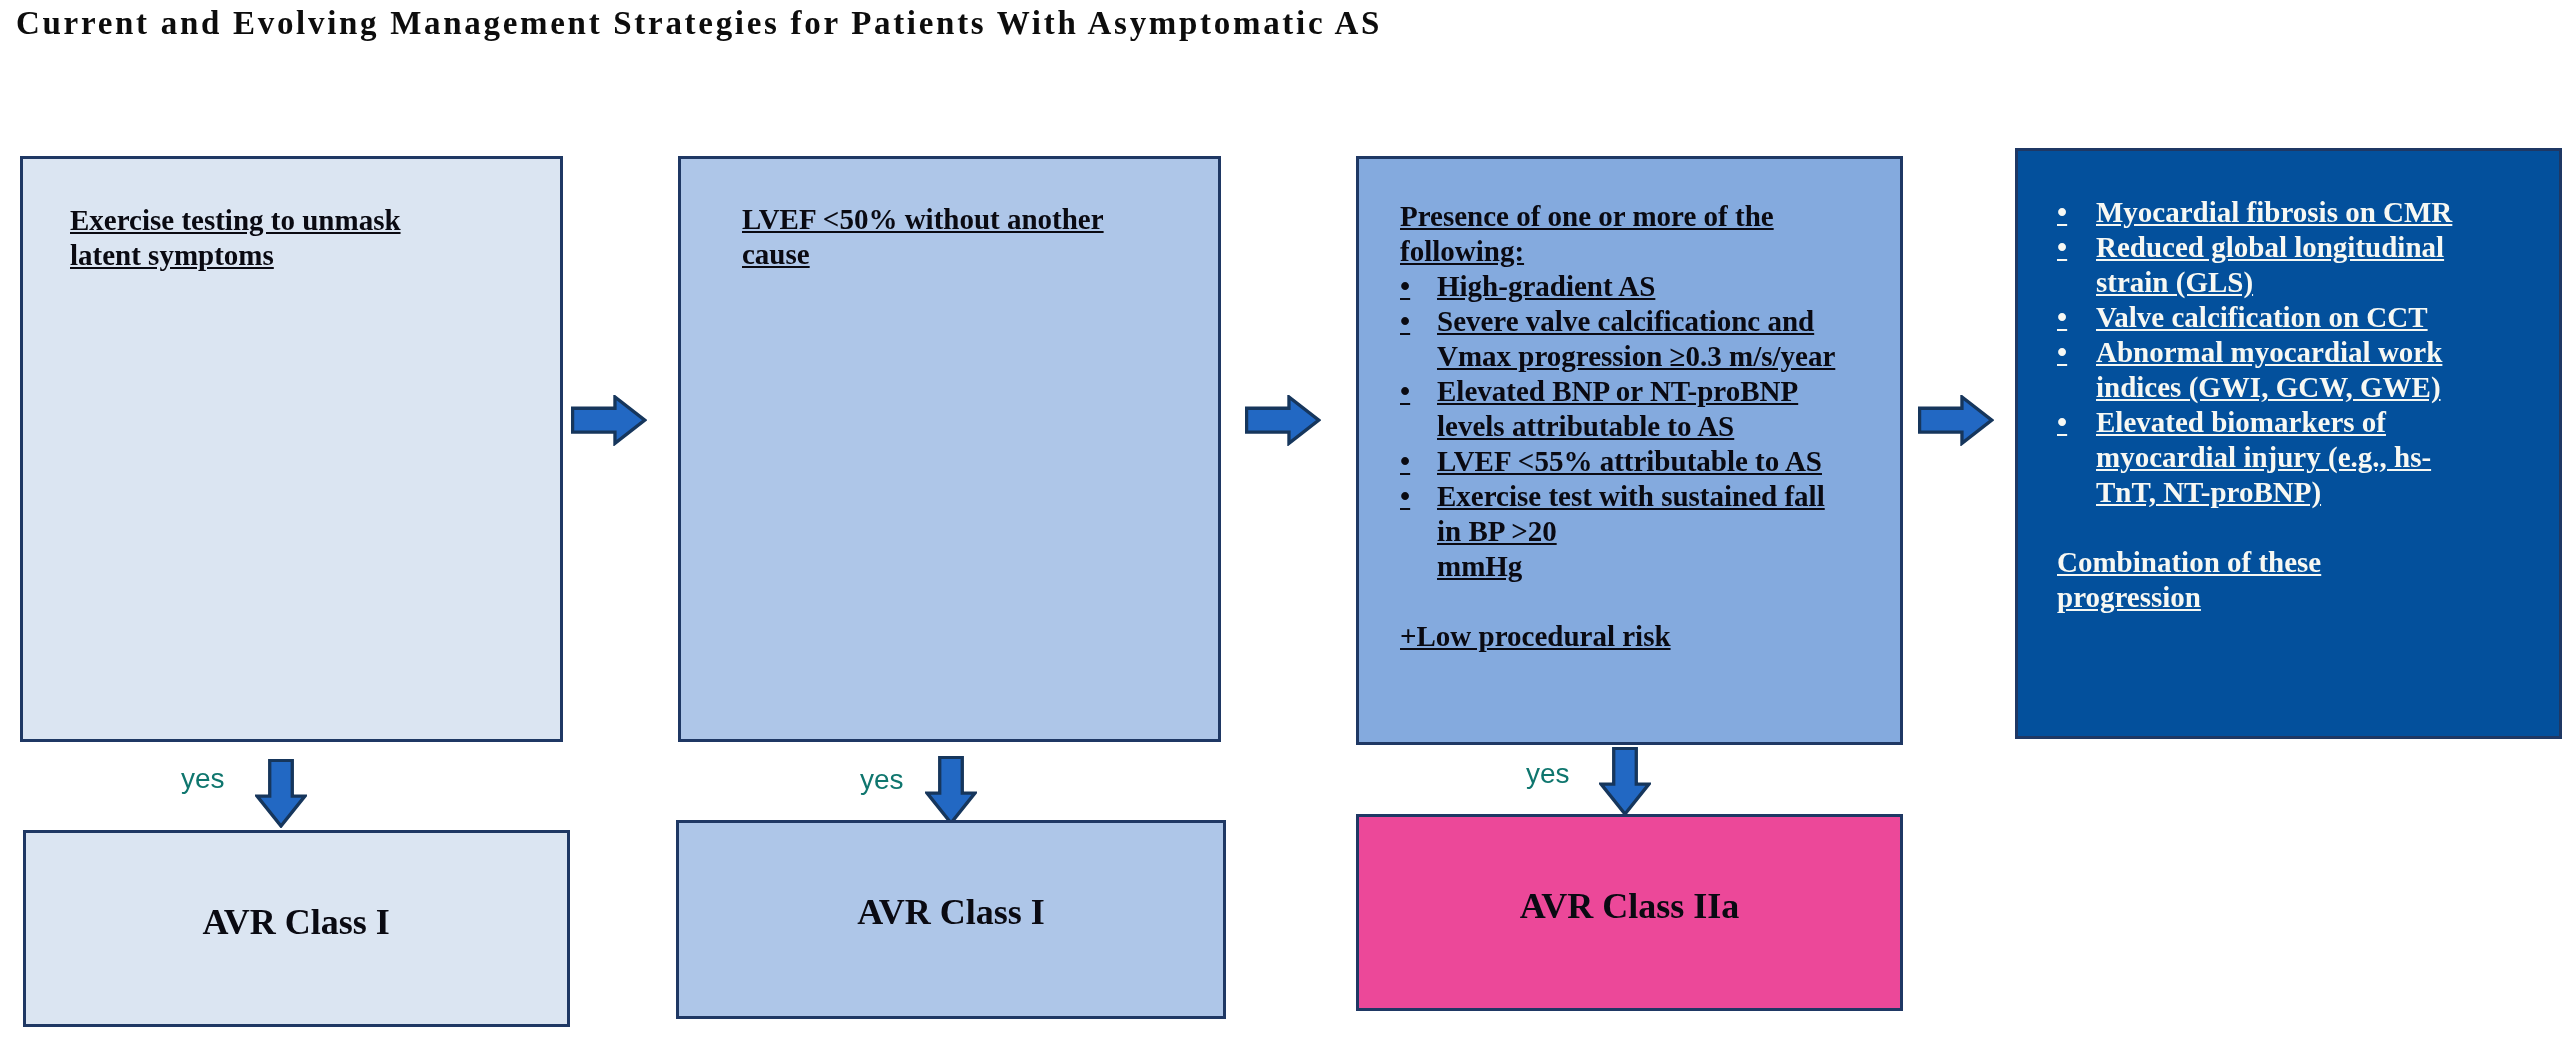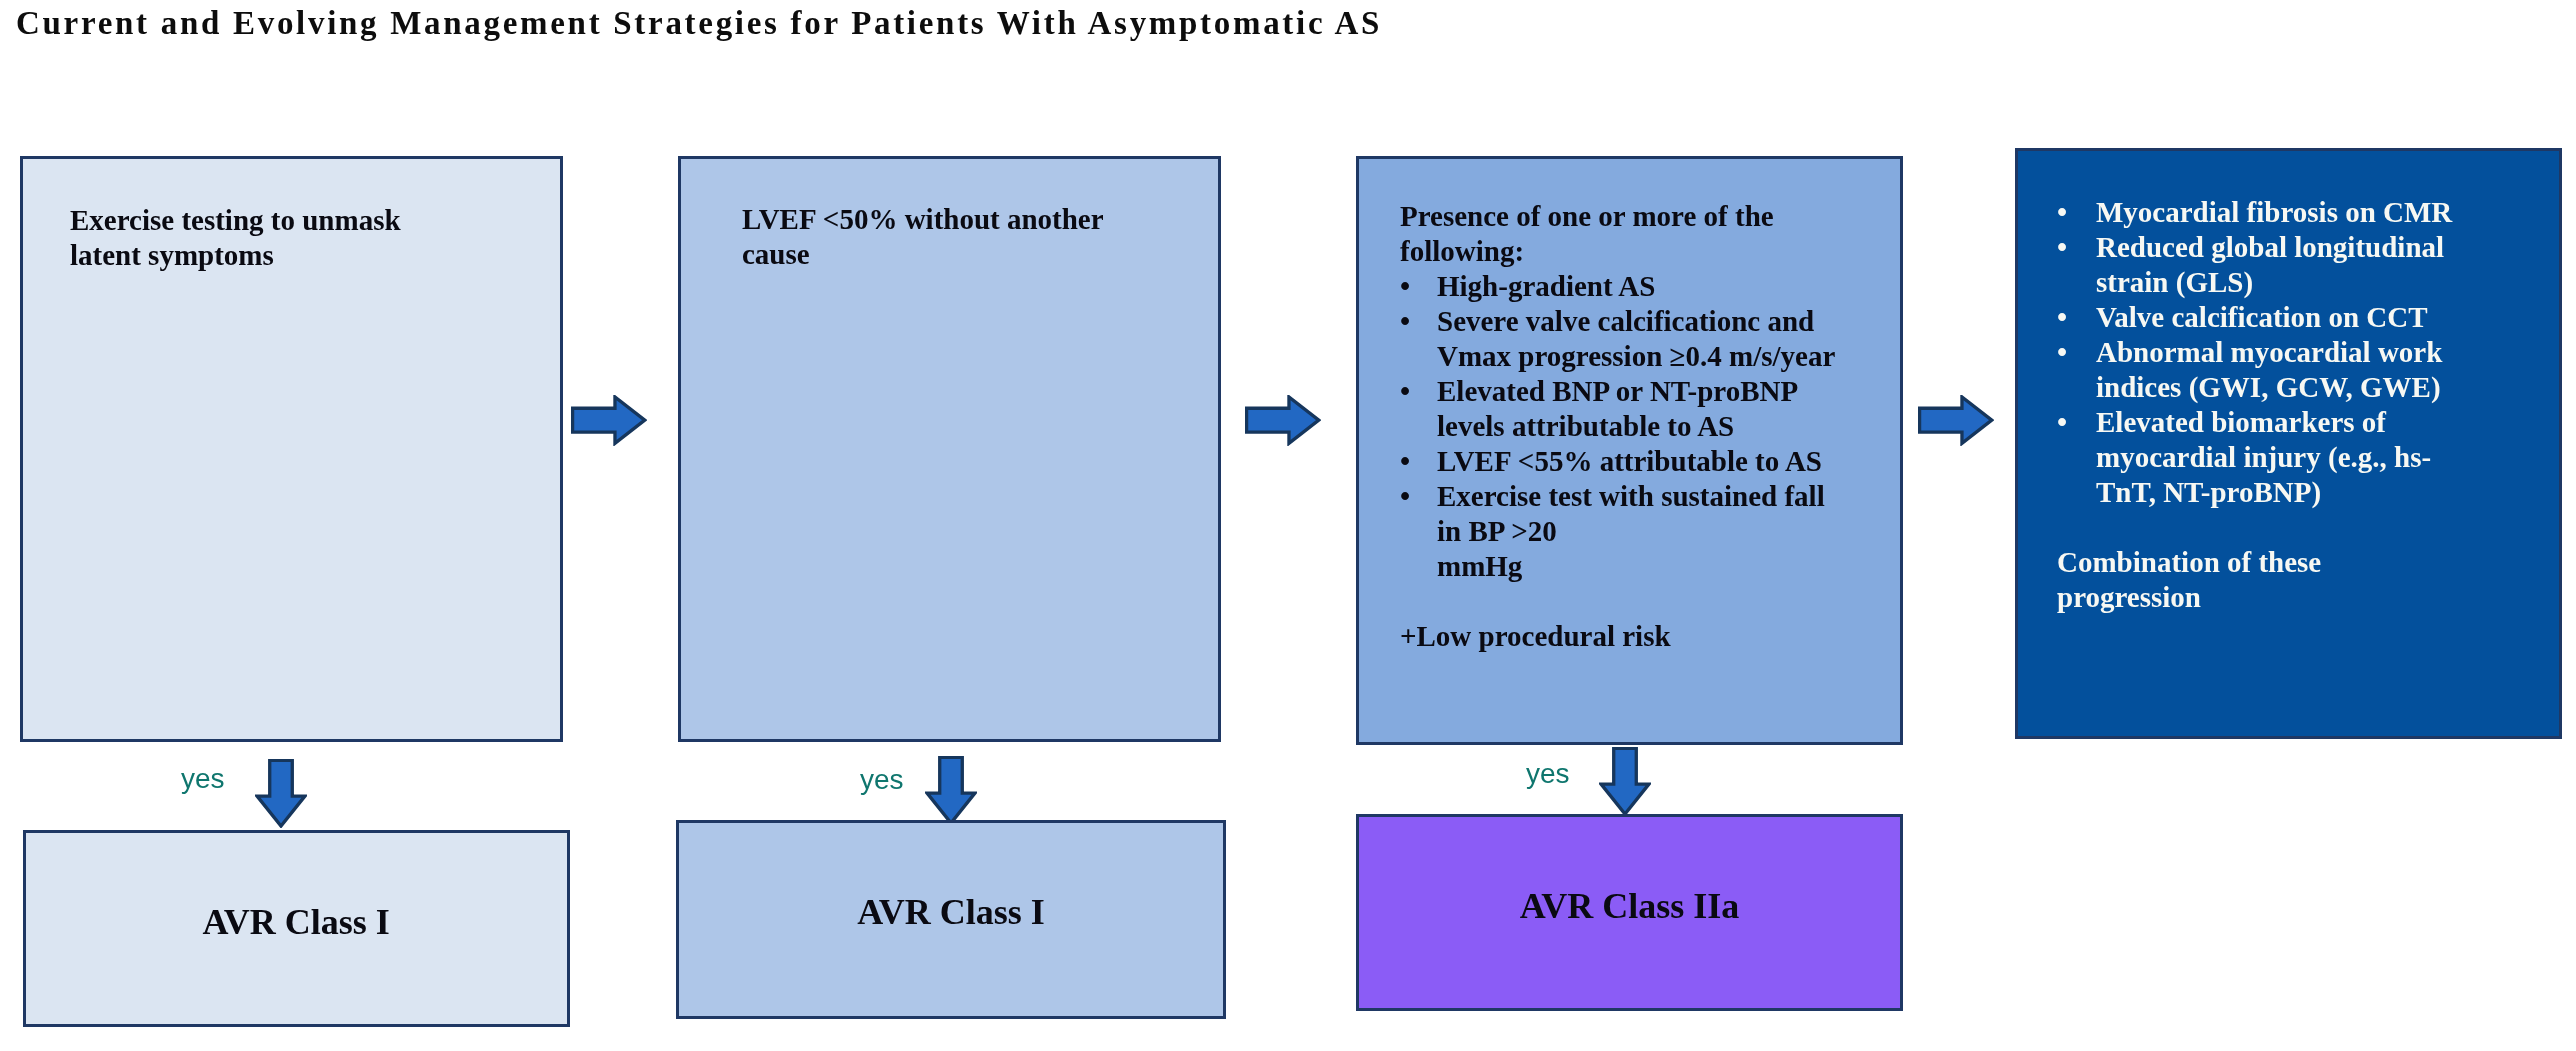--- a/index.html
+++ b/index.html
@@ -26,20 +26,21 @@
     white-space: nowrap;
   }
   .box {
     position: absolute;
     box-sizing: border-box;
     border: 3.3px solid #1f3864;
     font-weight: bold;
     color: #0a0a12;
     font-size: 29px;
     line-height: 35px;
+    text-decoration: underline;
   }
   .pre { white-space: pre-line; }
 
   
   .box-1 { left: 20px;   top: 156px; width: 543px; height: 586px; background: #dbe5f2; padding: 44px 20px 0 47px; }
   .box-2 { left: 678px; top: 156px; width: 543px; height: 586px; background: #aec6e8; padding: 43px 8px 0 61px; }
   .box-3 { left: 1356px; top: 156px; width: 547px; height: 589px; background: #84aade; padding: 40px 13.3px 0 41px; }
   .box-4 { left: 2015px; top: 148px; width: 547px; height: 591px; background: #03509c; padding: 44px 16px 0 39px; color: #f7f8f3; }
 
   .bullet-row { display: flex; align-items: flex-start; }
@@ -77,21 +78,21 @@
     box-sizing: border-box;
     border: 3.3px solid #1f3864;
     font-weight: bold;
     font-size: 36px;
     color: #0a0a12;
     text-align: center;
     padding-top: 68px;
   }
   .outcome-1 { left: 22.6px;   top: 830px; width: 547px; height: 197px; background: #dbe5f2; }
   .outcome-2 { left: 676px; top: 820px; width: 550px; height: 199px; background: #aec6e8; }
-  .outcome-3 { left: 1356px; top: 814px; width: 547px; height: 197px; background: #8b5cf6; }
+  .outcome-3 { left: 1356px; top: 814px; width: 547px; height: 197px; background: #ec4899; }
 </style>
 </head>
 <body>
 
 <div class="stage">
 
   <div class="figure-title">Current and Evolving Management Strategies for Patients With Asymptomatic AS</div>
 
   <div class="box box-1">
     <div class="pre">Exercise testing to unmask
@@ -114,21 +115,21 @@
   <div class="box box-3">
     <div class="pre">Presence of one or more of the
 following:</div>
     <div class="bullet-row">
       <span class="bullet-marker">•</span>
       <span class="bullet-text pre">High-gradient AS</span>
     </div>
     <div class="bullet-row">
       <span class="bullet-marker">•</span>
       <span class="bullet-text pre">Severe valve calcificationc and
-Vmax progression ≥0.4 m/s/year</span>
+Vmax progression ≥0.3 m/s/year</span>
     </div>
     <div class="bullet-row">
       <span class="bullet-marker">•</span>
       <span class="bullet-text pre">Elevated BNP or NT-proBNP
 levels attributable to AS</span>
     </div>
     <div class="bullet-row">
       <span class="bullet-marker">•</span>
       <span class="bullet-text pre">LVEF &lt;55% attributable to AS</span>
     </div>

